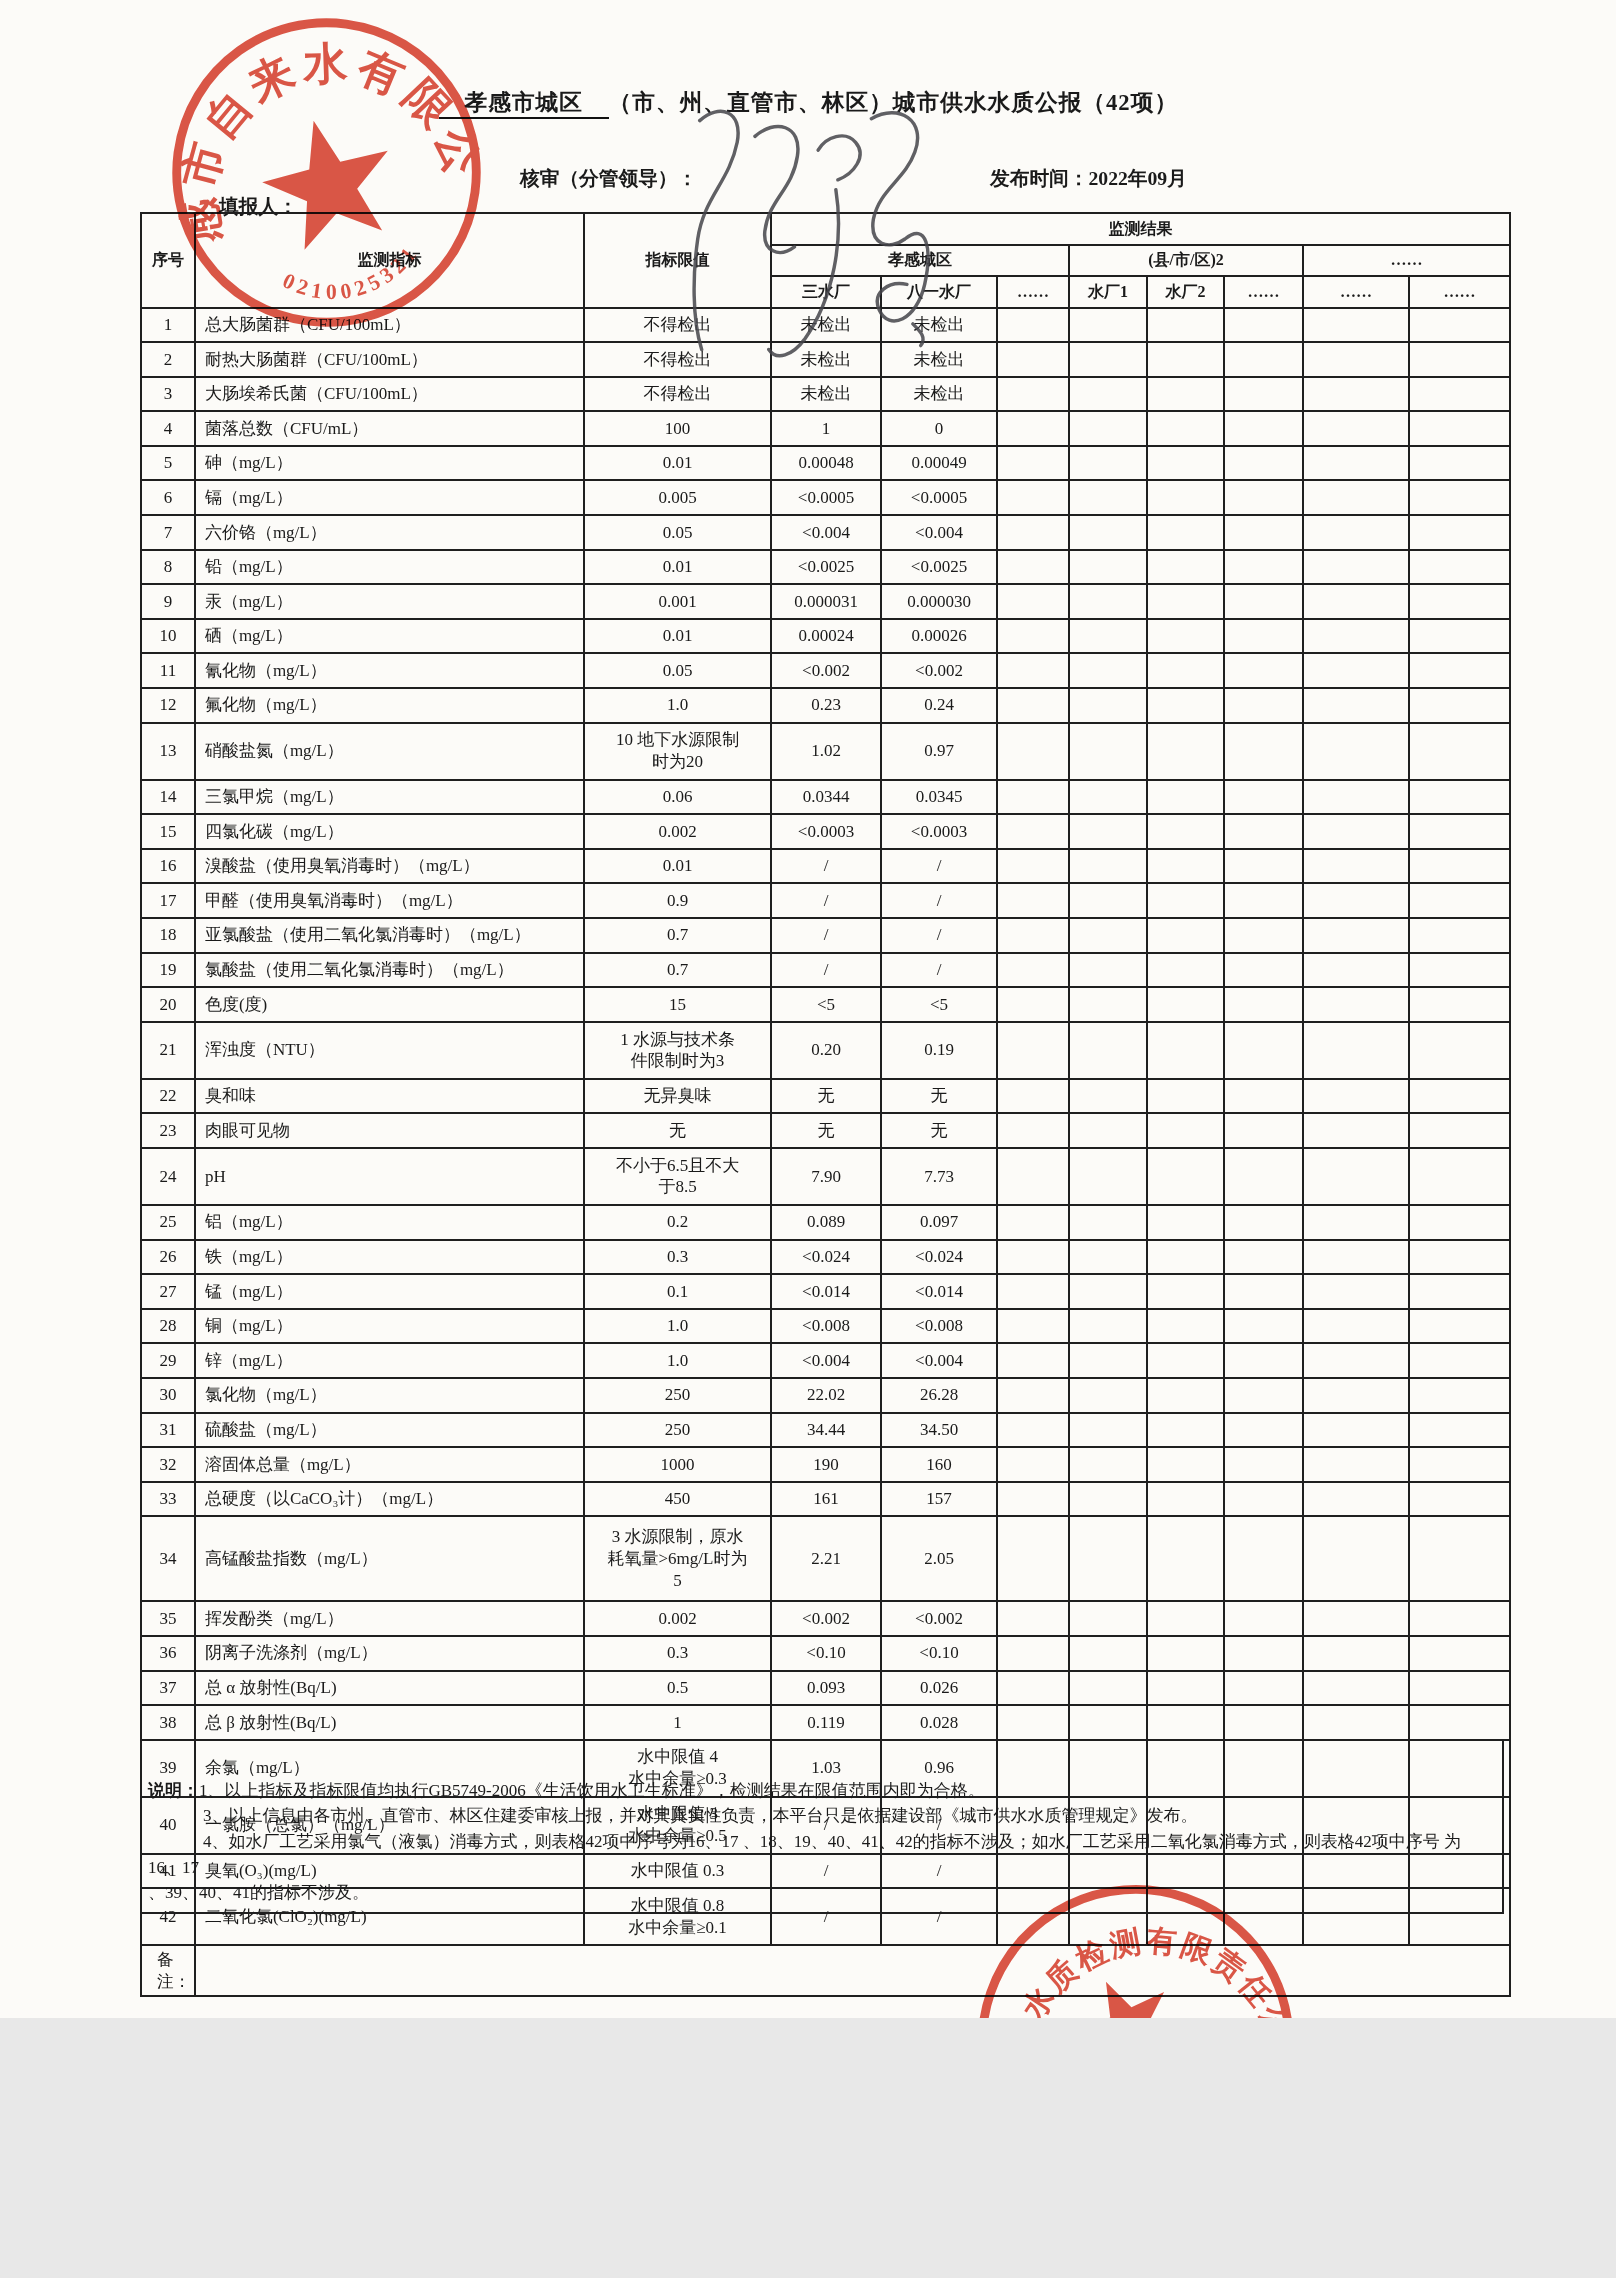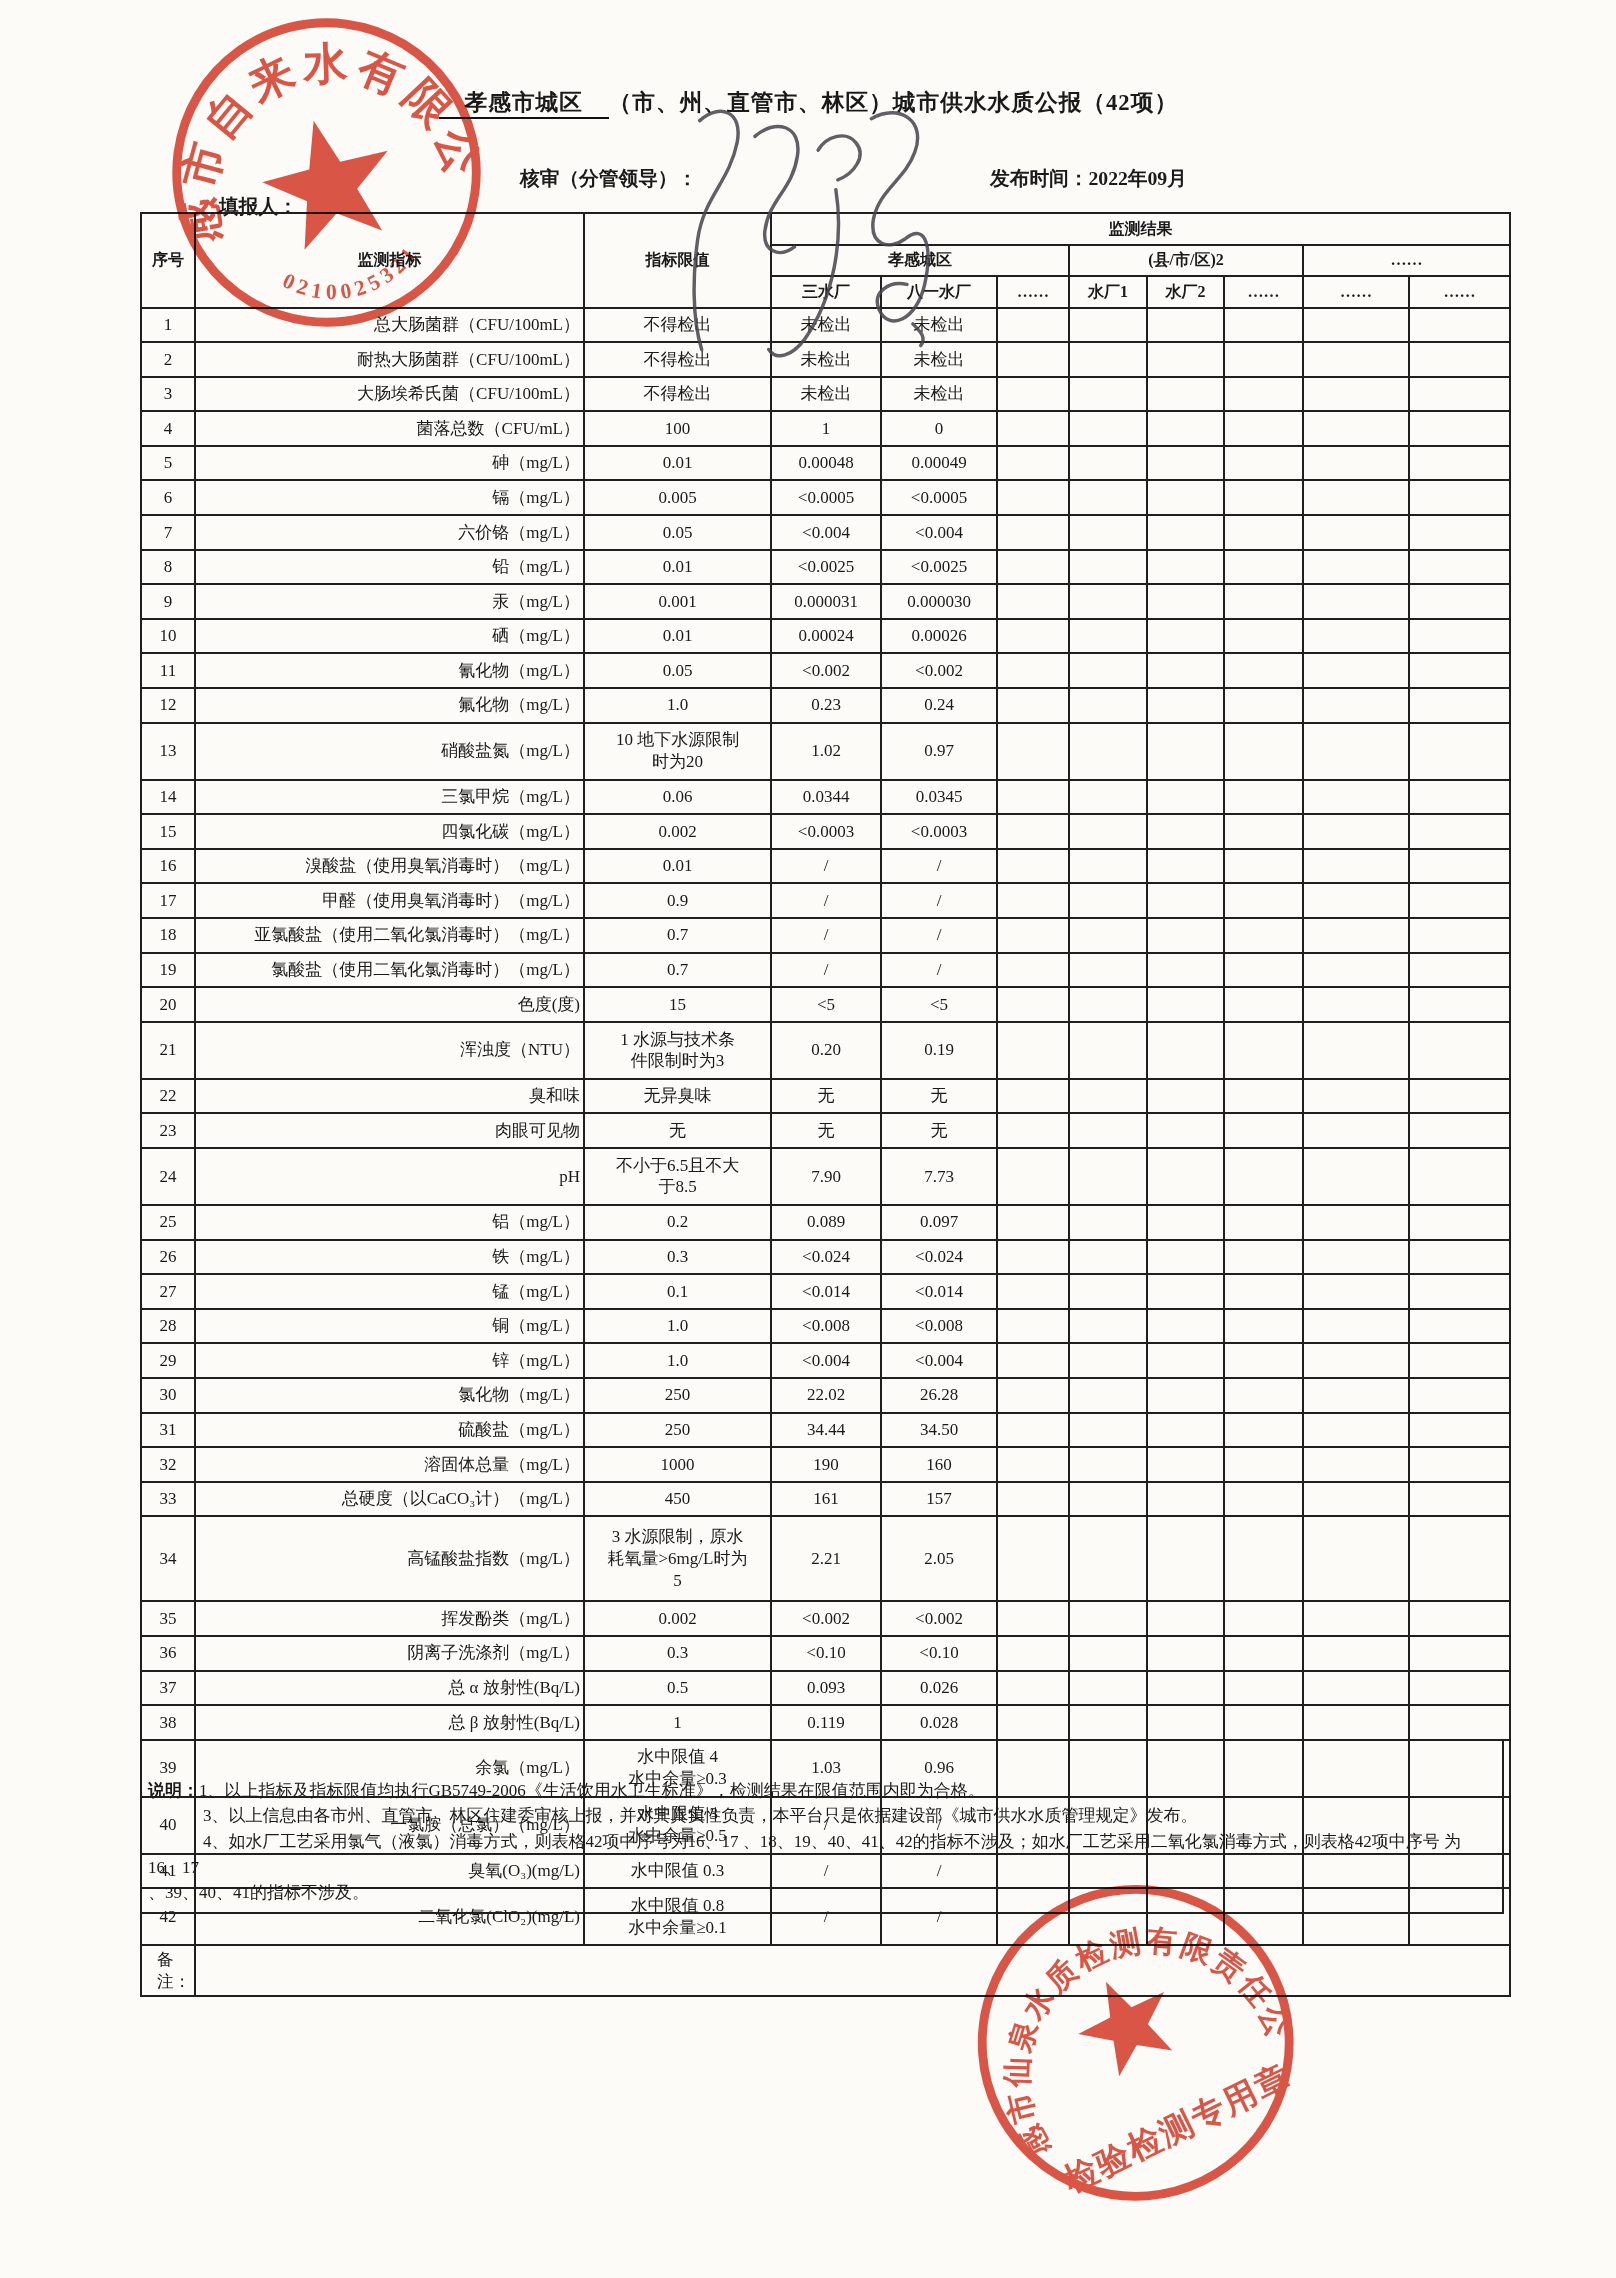--- a/index.html
+++ b/index.html
@@ -1,36 +1,36 @@
 <!DOCTYPE html>
 <html><head>
 <meta charset="utf-8">
 <style>
   html,body{margin:0;padding:0;background:#e8e8e8;}
   .page{
-    position:relative;width:1617px;height:2278px;margin:0 auto;
+    position:relative;width:1617px;height:2018px;margin:0 auto;
     background:#fcfbf8;overflow:hidden;
     font-family:"Liberation Serif","DejaVu Serif",serif;color:#1a1a1a;
   }
   
   .title{position:absolute;top:87px;left:0;width:100%;text-align:center;
     font-size:22.7px;font-weight:700;letter-spacing:1px;white-space:nowrap;}
   .title .region{border-bottom:2.5px solid #111;padding:0 25.6px 2px 25.6px;}
   .fields{position:absolute;top:165px;left:0;width:100%;font-size:19.7px;font-weight:700;}
   .fields .filler{position:absolute;left:219px;top:0;margin-top:28px;}
   .fields .reviewer{position:absolute;left:520px;top:0;}
   .fields .publish{position:absolute;left:990px;top:0;}
   
   table.report{position:absolute;left:140px;top:212px;border-collapse:collapse;
     table-layout:fixed;width:1370px;background:transparent;}
   table.report th,table.report td{
     border:2px solid #1f1f1f;padding:2px 3px;text-align:center;
     font-size:17px;line-height:21.7px;overflow:hidden;}
   table.report thead th{font-weight:700;font-size:16px;}
-  table.report td.left{text-align:right;padding-left:8.9px;}
+  table.report td.left{text-align:left;padding-left:8.9px;}
   table.report td{white-space:pre-line;}
   tr.h1 td{height:28.6px;}
   tr.h2 td{height:51px;}
   tr.h3 td{height:79px;}
   tr.hdr{height:31.5px;}
   tr.remark td{height:45px;font-size:16.7px;}
   tr.remark td.lbl{text-align:left;padding:2px 15px;}
   
   .notes{position:absolute;left:140px;top:1741px;width:1364px;min-height:130px;
     border-left:2px solid #1f1f1f;border-right:2px solid #1f1f1f;border-bottom:2px solid #1f1f1f;

